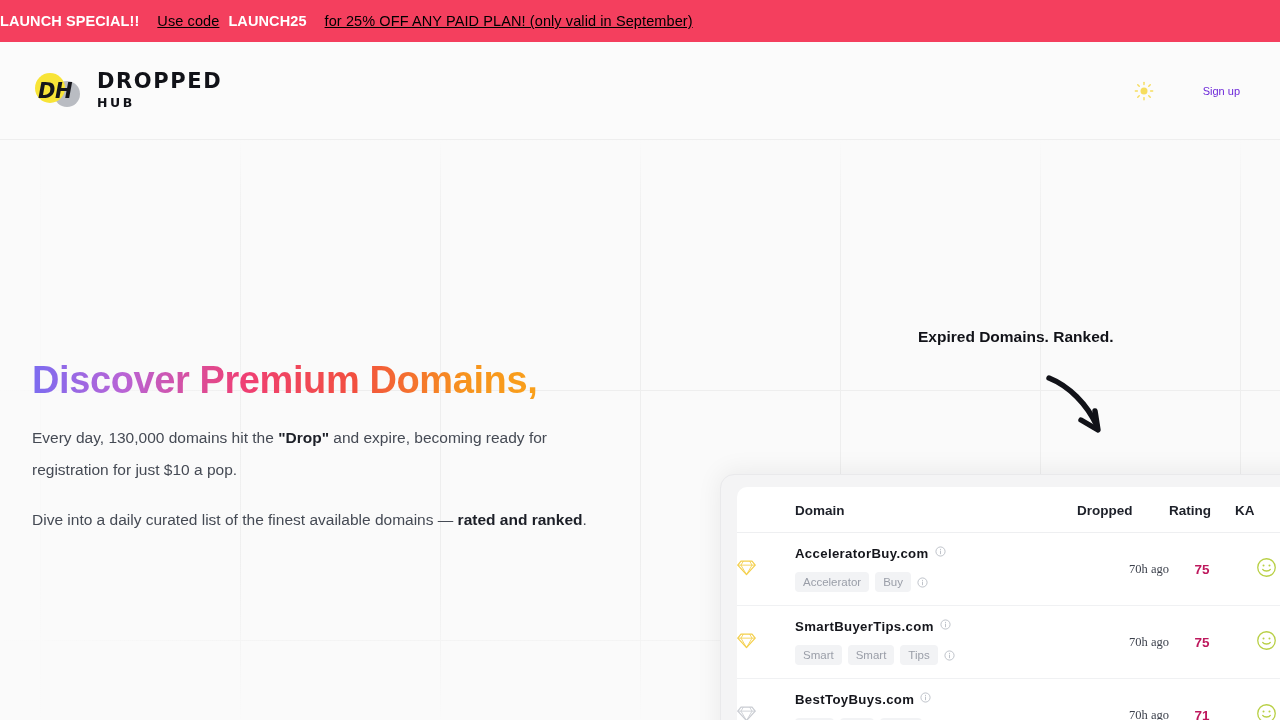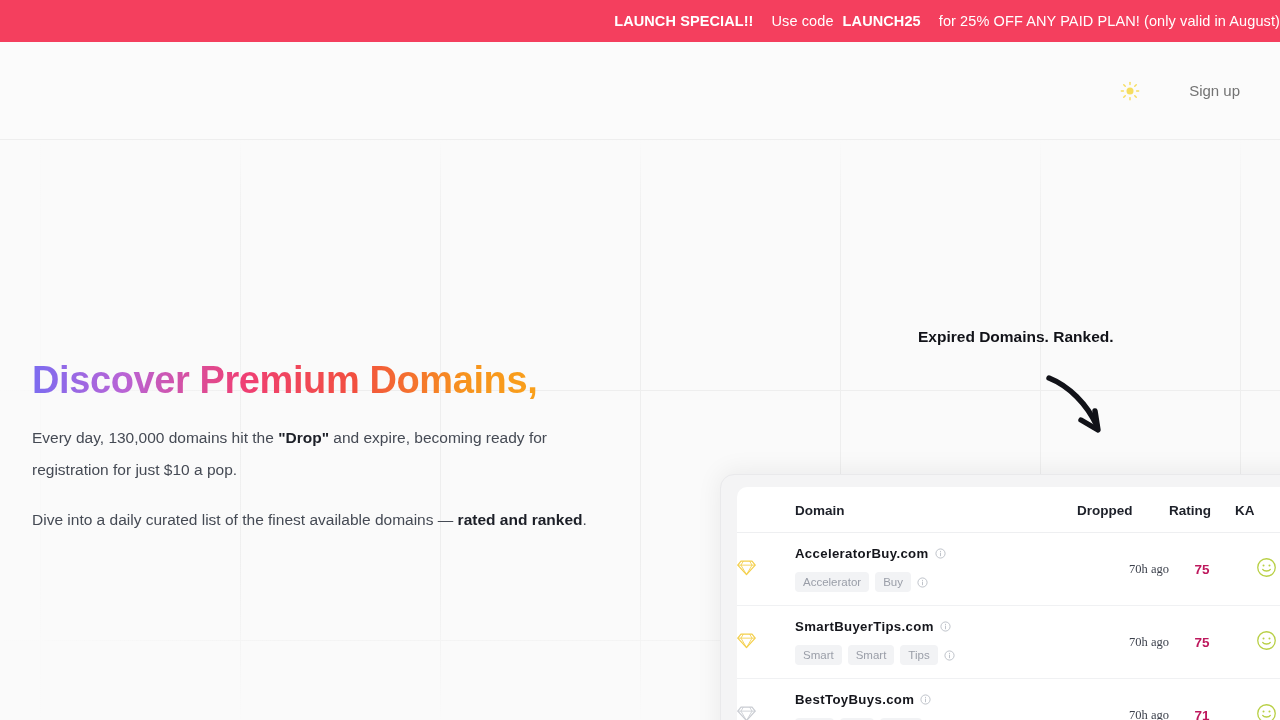--- a/index.html
+++ b/index.html
@@ -10,30 +10,30 @@
     background: #fafafa;
   }
 
   
   .promo {
     height: 42px;
     background: #f43f5e;
     color: #ffffff;
     display: flex;
     align-items: center;
-    justify-content: flex-end;
+    justify-content: flex-start;
     font-size: 14.5px;
     letter-spacing: .1px;
     white-space: nowrap;
     position: relative;
     z-index: 40;
   }
   .promo .b { font-weight: 700; }
   .promo .sp { display: inline-block; width: 9px; }
-  .promo .soft { color: #ffffff; }
+  .promo .soft { color: #000000; text-decoration: underline; }
 
   
   .header {
     height: 98px;
     background: #fbfbfb;
     border-bottom: 1px solid #eeeeee;
     display: flex;
     align-items: center;
     padding: 0 32px;
     position: relative;
@@ -72,21 +72,21 @@
   .nav a {
     font-size: 15px; color: #b5b8be; text-decoration: none;
     padding: 6px 2px; cursor: pointer;
   }
   .spacer { flex: 1; }
   .theme-toggle {
     width: 30px; height: 30px; display: flex;
     align-items: center; justify-content: center; cursor: pointer;
   }
   .signup {
-    font-size: 15px; color: #737373; text-decoration: none;
+    font-size: 11px; color: #6d28d9; text-decoration: none;
     margin-left: 44px; margin-right: 8px; cursor: pointer;
   }
 
   
   .hero {
     position: relative;
     height: 580px;
     background: #fafafa;
     overflow: hidden;
   }
@@ -182,21 +182,21 @@
     height: 73px;
   }
   td.c-icon { text-align: left; padding-left: 10px; }
   td.c-drop { text-align: right; font-size: 12.5px; color: #3c414c; font-family: Liberation Serif, serif; }
   td.c-rate { text-align: center; font-size: 13.5px; font-weight: 700; color: #be185d; }
   td.c-ka   { text-align: center; }
 
   .dom-name {
     font-size: 13.2px; font-weight: 700; color: #15161c;
     letter-spacing: .35px;
-    display: flex; align-items: center; gap: 6px;
+    display: flex; align-items: flex-start; gap: 6px;
   }
   .tags { display: flex; align-items: center; gap: 6px; margin-top: 11px; }
   .tag {
     background: #f2f3f5; color: #9a9ea8;
     font-size: 11.5px; border-radius: 4px;
     padding: 4px 8px; white-space: nowrap;
   }
   .info-i { color: #b9bdc5; display: inline-flex; }
 </style>
 </head>
@@ -204,25 +204,36 @@
 
 <div class="promo">
   <span class="b">LAUNCH SPECIAL!!</span>
   <span class="sp"></span>
     <span class="sp"></span>
   <span class="soft">Use code</span>
   <span class="sp"></span>
   <span class="b">LAUNCH25</span>
   <span class="sp"></span>
     <span class="sp"></span>
-  <span class="soft">for 25% OFF ANY PAID PLAN! (only valid in August)</span>
+  <span class="soft">for 25% OFF ANY PAID PLAN! (only valid in September)</span>
 </div>
 
 <div class="header">
 
+  <div class="logo">
+    <div class="logo-mark">
+      <div class="c-gray"></div>
+      <div class="c-yellow"></div>
+      <div class="dh">DH</div>
+    </div>
+    <div class="logo-words">
+      <div class="w1">DROPPED</div>
+      <div class="w2">HUB</div>
+    </div>
+  </div>
 
 
   <div class="spacer"></div>
 
   <div class="theme-toggle">
     <svg width="20" height="20" viewBox="0 0 24 24">
       <circle cx="12" cy="12" r="4.2" fill="#f6dd5e"></circle>
       <g stroke="#f6dd5e" stroke-width="1.7" stroke-linecap="round">
         <line x1="12" y1="1.6" x2="12" y2="4.1"></line>
         <line x1="12" y1="19.9" x2="12" y2="22.4"></line>

